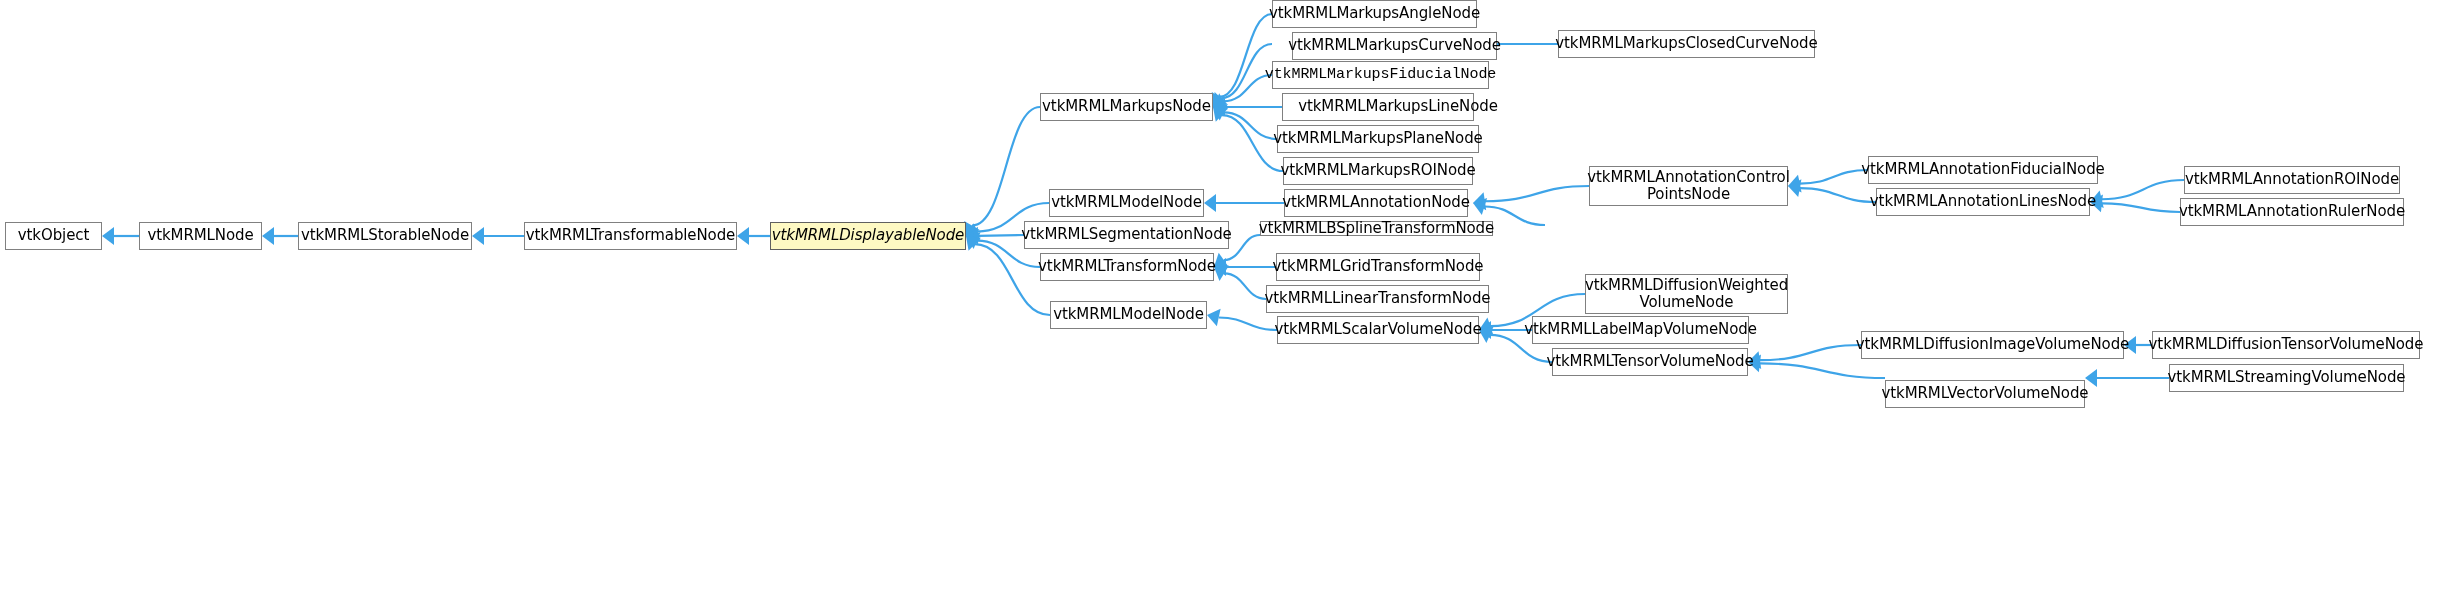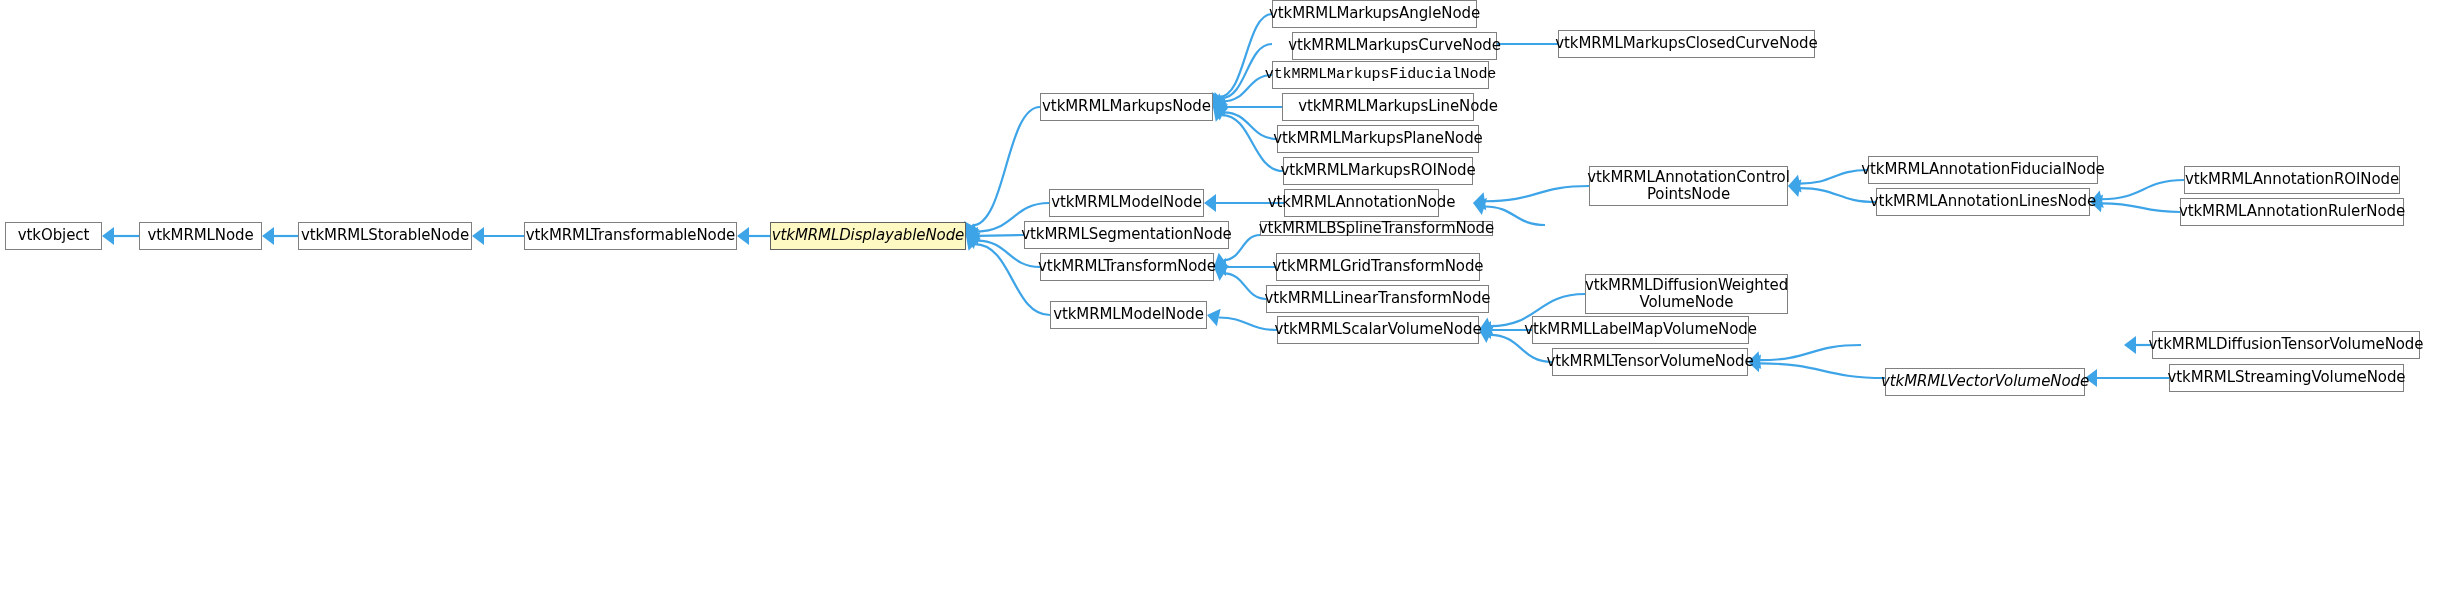--- a/index.html
+++ b/index.html
@@ -184,32 +184,33 @@
     <div class="node" style="left: 1049px; top: 189px; width: 155px; height: 28px;">vtkMRMLModelNode</div>
     <div class="node" style="left: 1024px; top: 221px; width: 205px; height: 28px;">vtkMRMLSegmentationNode</div>
     <div class="node" style="left: 1040px; top: 253px; width: 174px; height: 28px;">vtkMRMLTransformNode</div>
     <div class="node" style="left: 1050px; top: 301px; width: 157px; height: 28px;">vtkMRMLModelNode</div>
     <div class="node" style="left: 1272px; top: 0px; width: 205px; height: 28px;">vtkMRMLMarkupsAngleNode</div>
     <div class="node" style="left: 1272px; top: 32px; width: 205px; height: 28px; margin-left: 20px;">vtkMRMLMarkupsCurveNode</div>
     <div class="node" style="left: 1272px; top: 61px; width: 217px; height: 28px; font-family: Liberation Mono, monospace;">vtkMRMLMarkupsFiducialNode</div>
     <div class="node" style="left: 1282px; top: 93px; width: 192px; height: 28px; padding-left: 40px;">vtkMRMLMarkupsLineNode</div>
     <div class="node" style="left: 1277px; top: 125px; width: 202px; height: 28px;">vtkMRMLMarkupsPlaneNode</div>
     <div class="node" style="left: 1283px; top: 157px; width: 190px; height: 28px;">vtkMRMLMarkupsROINode</div>
-    <div class="node" style="left: 1284px; top: 189px; width: 155px; height: 28px;">vtkMRMLAnnotationNode</div>
+    <div class="node" style="left: 1284px; top: 189px; width: 184px; height: 28px;">vtkMRMLAnnotationNode</div>
     <div class="node" style="left: 1260px; top: 221px; width: 233px; height: 15px;">vtkMRMLBSplineTransformNode</div>
     <div class="node" style="left: 1276px; top: 253px; width: 204px; height: 28px;">vtkMRMLGridTransformNode</div>
     <div class="node" style="left: 1266px; top: 285px; width: 223px; height: 28px;">vtkMRMLLinearTransformNode</div>
     <div class="node" style="left: 1277px; top: 316px; width: 202px; height: 28px;">vtkMRMLScalarVolumeNode</div>
     <div class="node" style="left: 1589px; top: 166px; width: 199px; height: 40px;">vtkMRMLAnnotationControl
 PointsNode</div>
     <div class="node" style="left: 1558px; top: 30px; width: 257px; height: 28px;">vtkMRMLMarkupsClosedCurveNode</div>
     <div class="node" style="left: 1585px; top: 274px; width: 203px; height: 40px;">vtkMRMLDiffusionWeighted
 VolumeNode</div>
     <div class="node" style="left: 1532px; top: 316px; width: 217px; height: 28px;">vtkMRMLLabelMapVolumeNode</div>
     <div class="node" style="left: 1552px; top: 348px; width: 196px; height: 28px;">vtkMRMLTensorVolumeNode</div>
     <div class="node" style="left: 1868px; top: 156px; width: 230px; height: 28px;">vtkMRMLAnnotationFiducialNode</div>
     <div class="node" style="left: 1876px; top: 188px; width: 214px; height: 28px;">vtkMRMLAnnotationLinesNode</div>
-    <div class="node" style="left: 1885px; top: 368px; width: 200px; height: 28px; font-style: italic;">vtkMRMLVectorVolumeNode</div>
+    <div class="node" style="left: 1861px; top: 331px; width: 263px; height: 28px;">vtkMRMLDiffusionImageVolumeNode</div>
+    <div class="node" style="left: 1885px; top: 380px; width: 200px; height: 28px;">vtkMRMLVectorVolumeNode</div>
     <div class="node" style="left: 2184px; top: 166px; width: 216px; height: 28px;">vtkMRMLAnnotationROINode</div>
     <div class="node" style="left: 2180px; top: 198px; width: 224px; height: 28px;">vtkMRMLAnnotationRulerNode</div>
     <div class="node" style="left: 2152px; top: 331px; width: 268px; height: 28px;">vtkMRMLDiffusionTensorVolumeNode</div>
     <div class="node" style="left: 2169px; top: 364px; width: 235px; height: 28px;">vtkMRMLStreamingVolumeNode</div>
   </div>
 
 </body></html>

